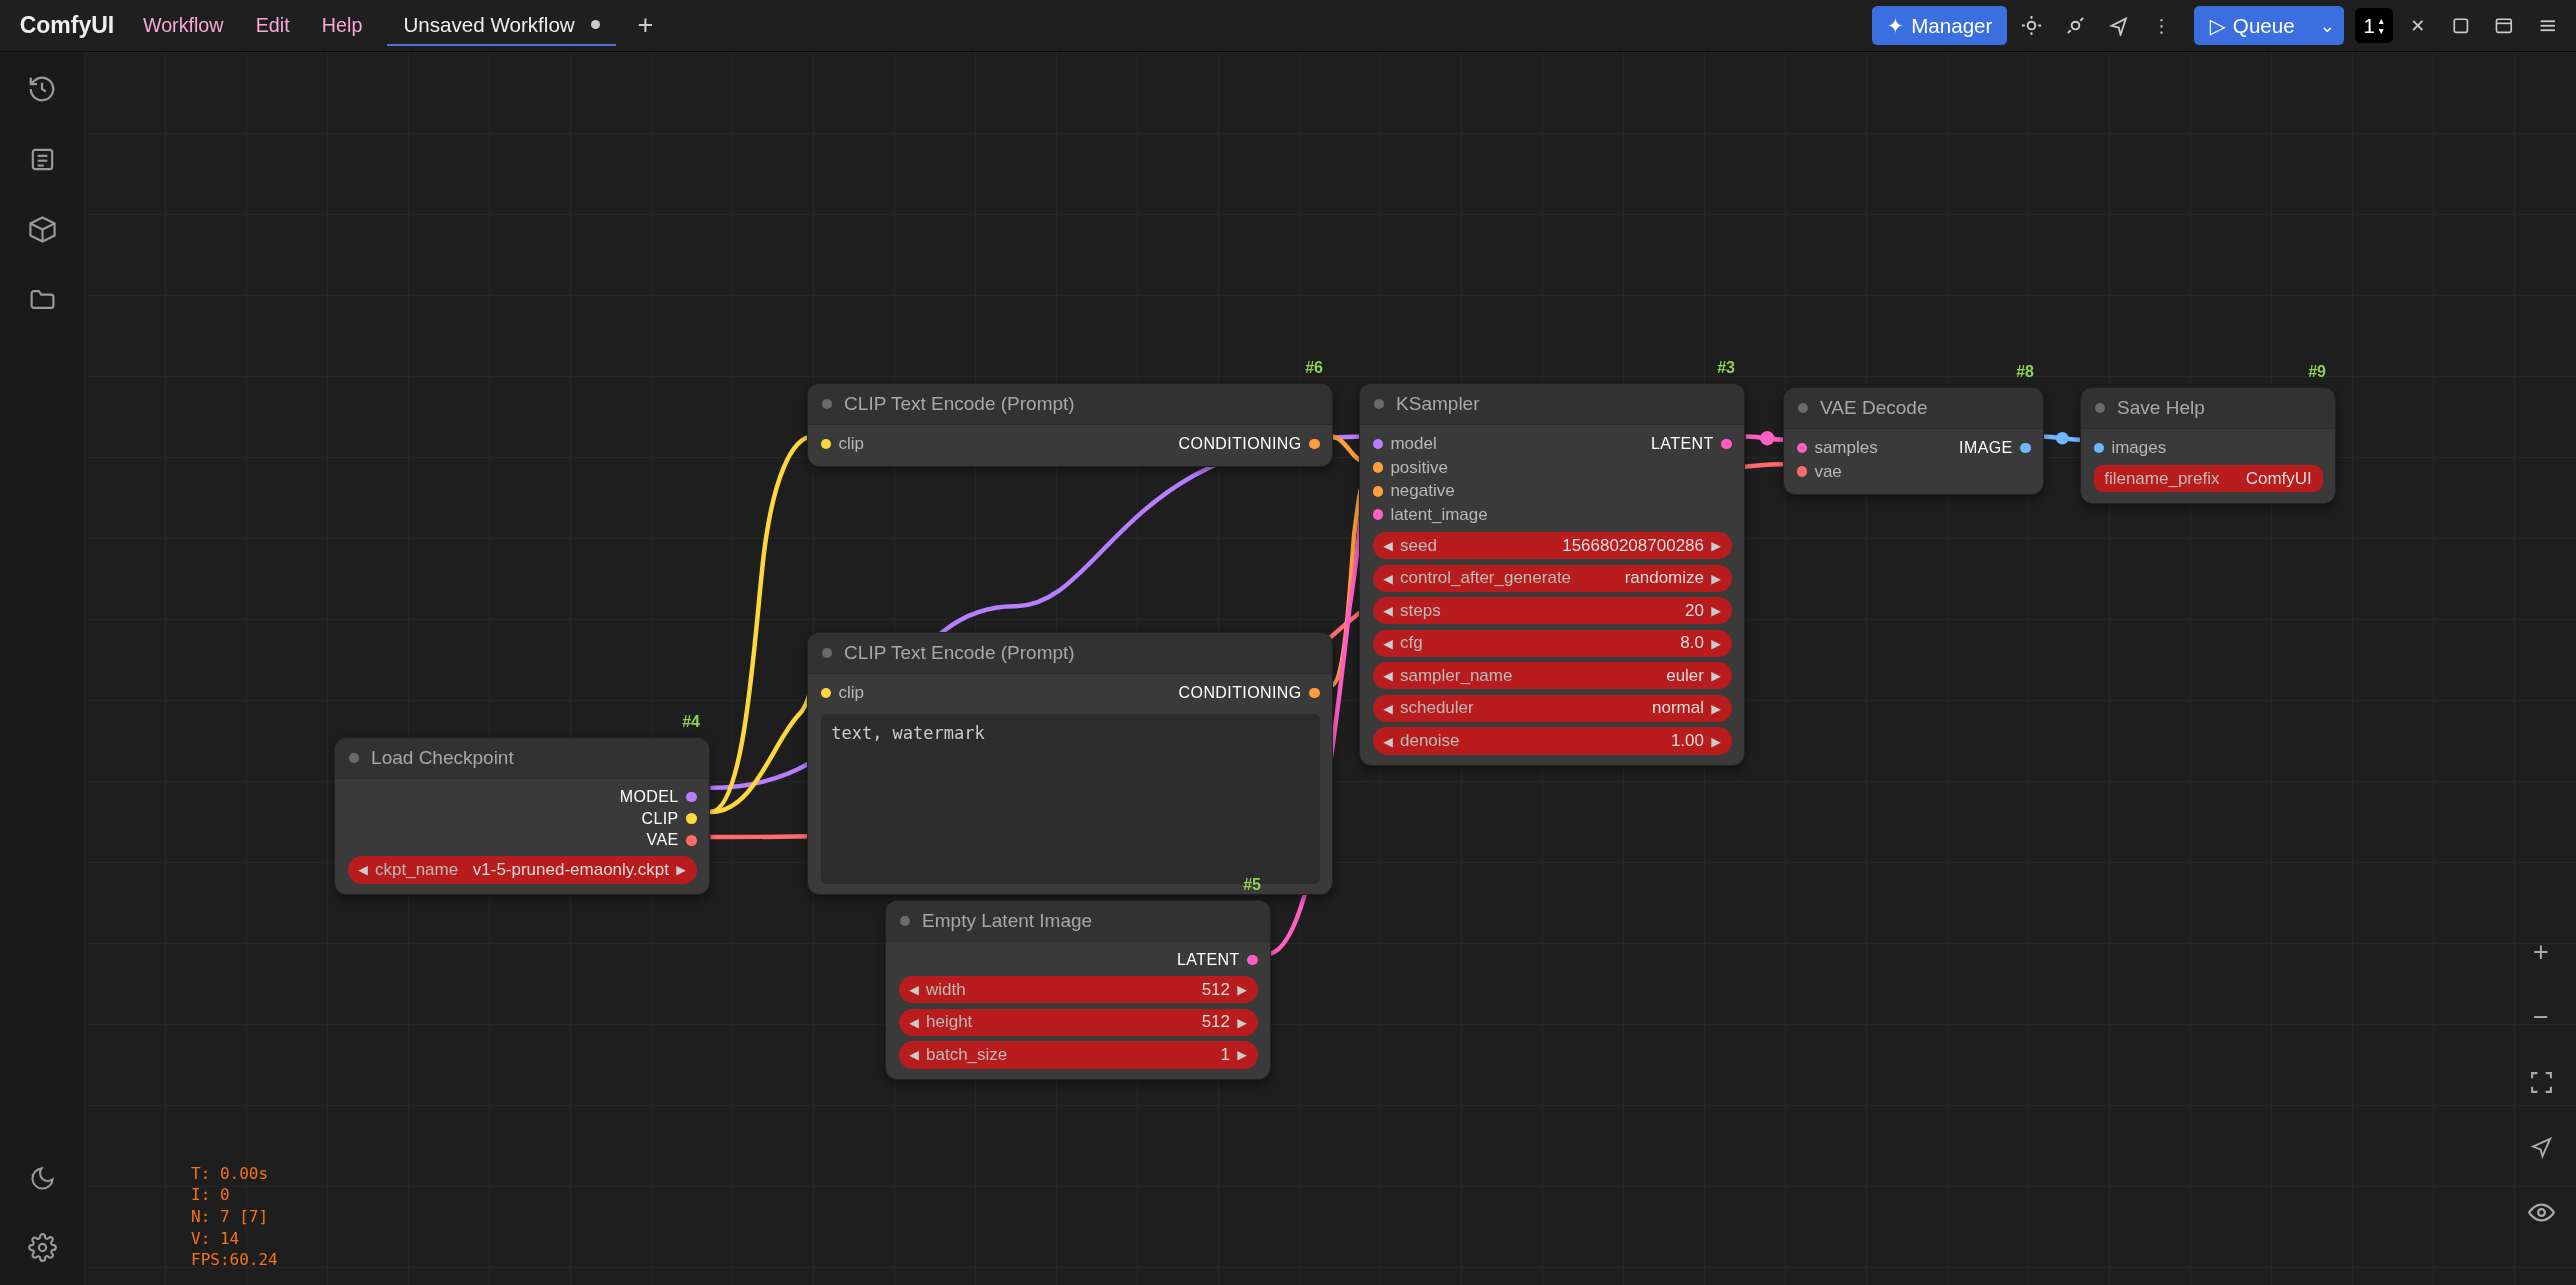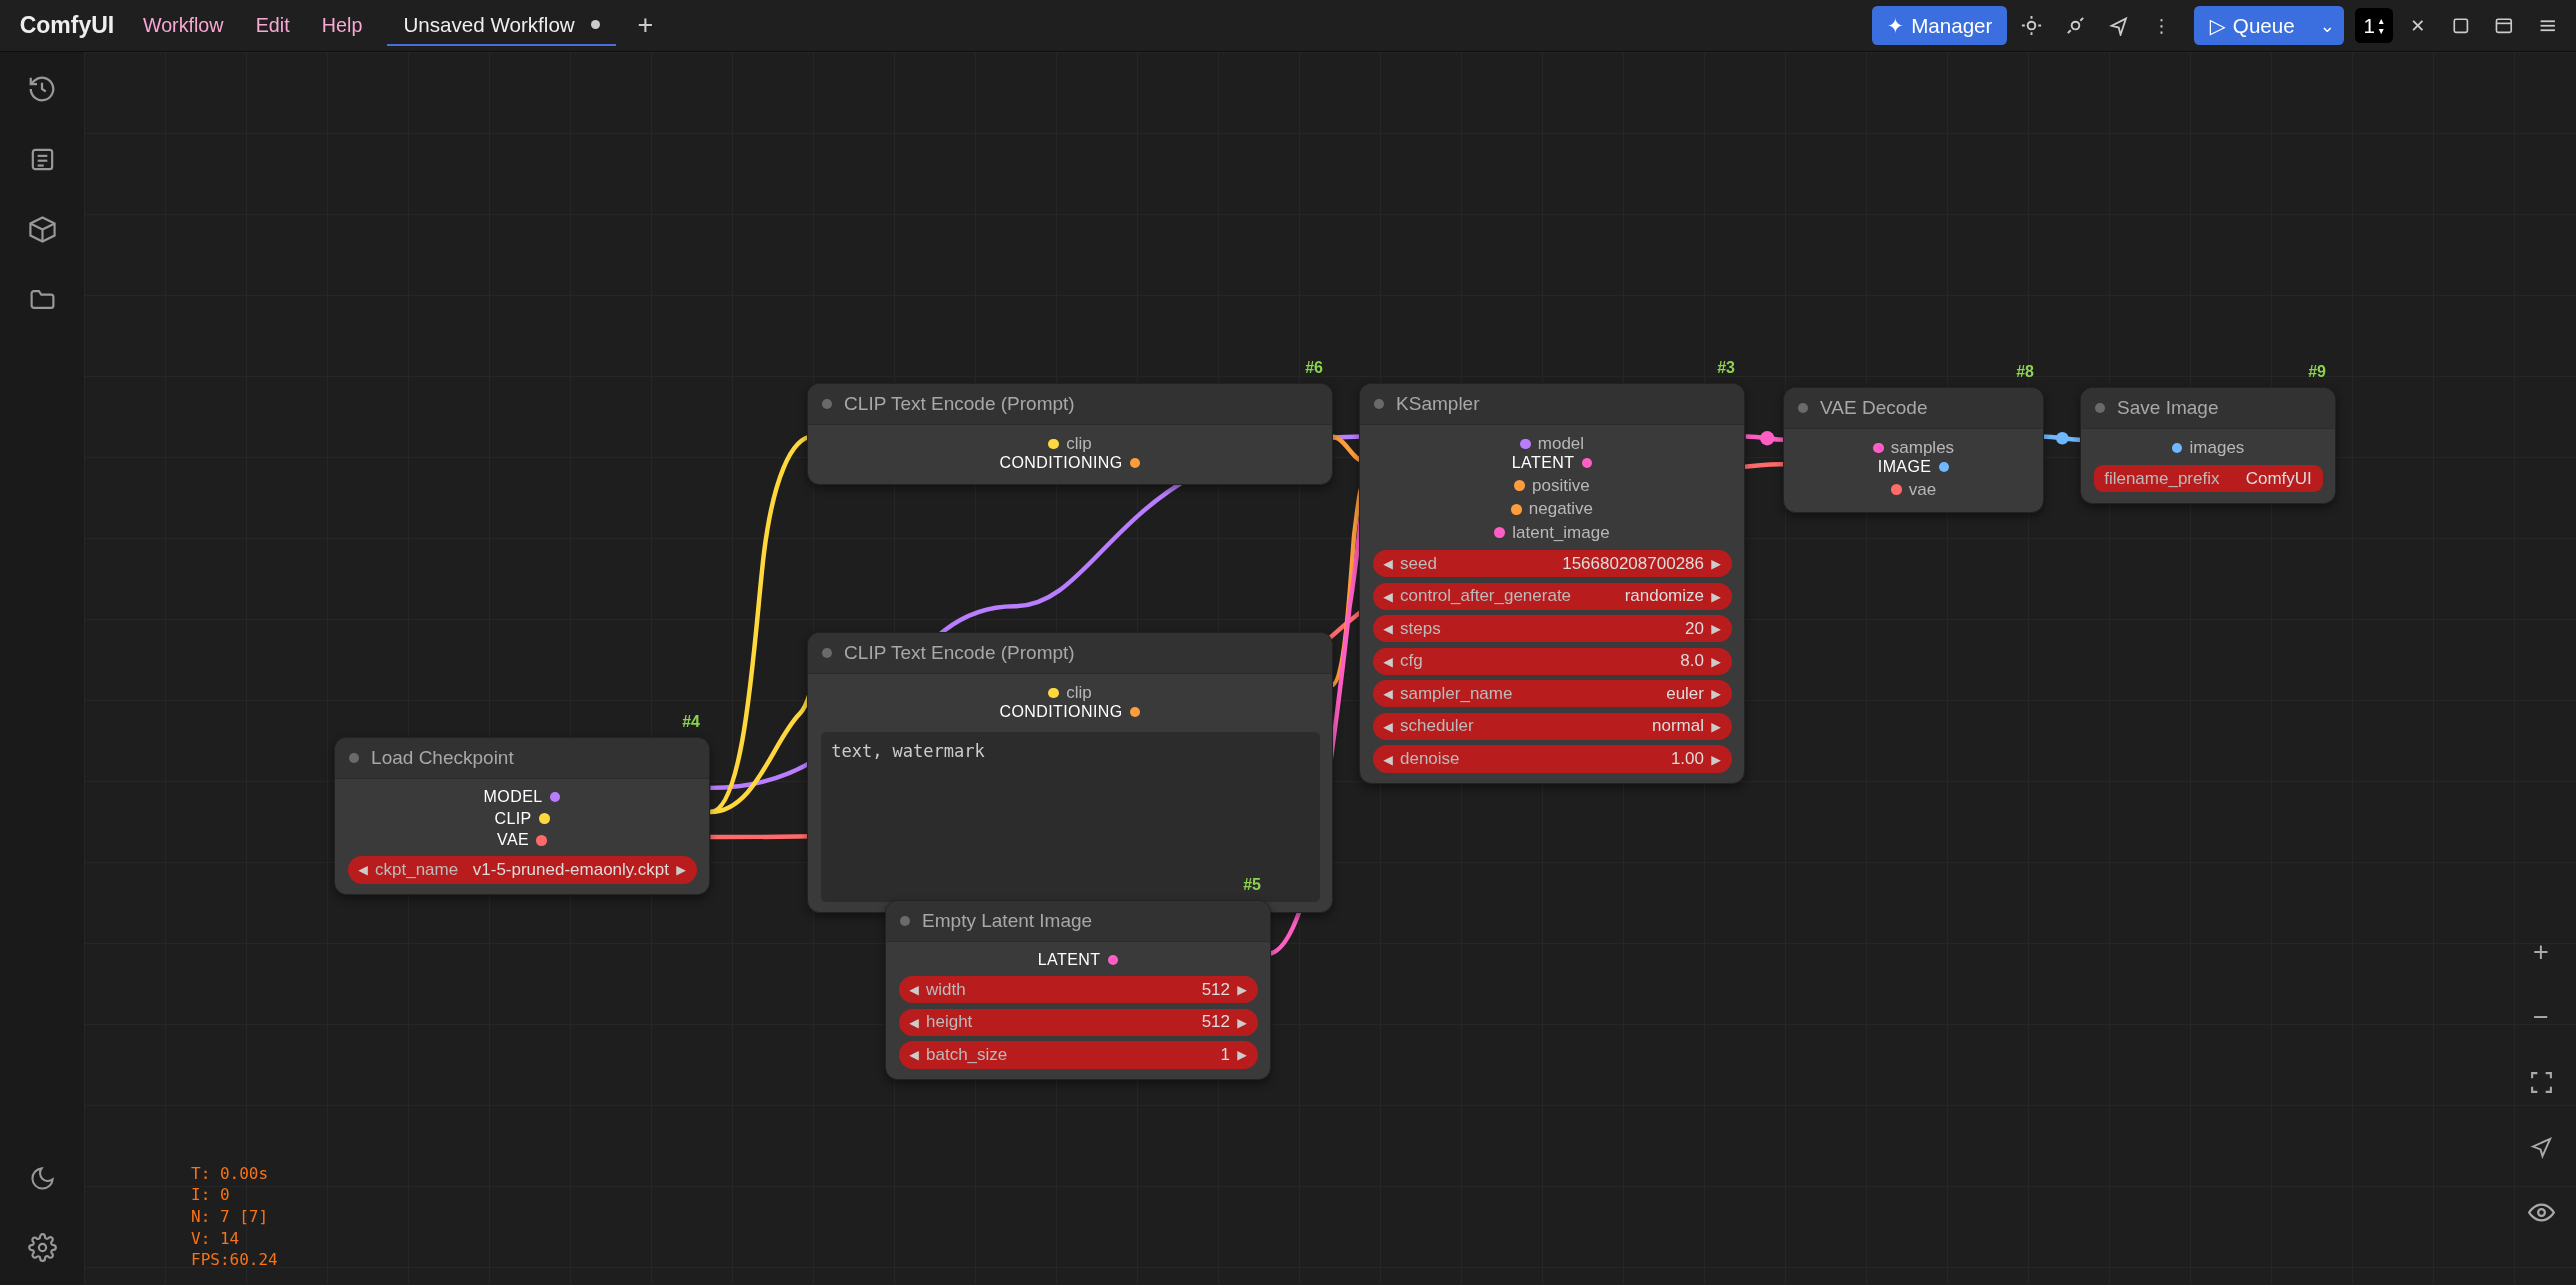--- a/index.html
+++ b/index.html
@@ -30,21 +30,21 @@
 .canvas { position:absolute; left:84px; right:0; top:52px; bottom:0; background:#1e1e1e; }
 .grid-bg { position:absolute; inset:0; background-image:linear-gradient(#262626 0.9px,transparent 0.9px),linear-gradient(90deg,#262626 0.9px,transparent 0.9px); background-size:81px 81px; }
 svg.wires { position:absolute; inset:0; pointer-events:none; }
 
 
 .node { position:absolute; background:#3a3a3a; border:0.9px solid #222; border-radius:12.5px; box-shadow:0 3.6px 9px rgba(0,0,0,.4); overflow:visible; }
 .node .badge { position:absolute; top:-25px; right:9px; color:#8bd450; font-size:16px; font-weight:600; }
 .node-title { display:flex; align-items:center; gap:12px; padding:9px 14.3px; color:#a8a8a8; font-size:19px; border-bottom:0.9px solid #2b2b2b; background:#323232; border-radius:12.5px 12.5px 0 0; }
 .node-title .tdot { width:9.8px; height:9.8px; border-radius:50%; background:#6a6a6a; }
 .node-body { padding:7.2px 12.5px 10.7px; }
-.io-row { display:flex; justify-content:space-between; align-items:center; padding:1.8px 0; font-size:17px;flex-direction:column; }
+.io-row { display:flex; justify-content:space-between; align-items:center; padding:1.8px 0; font-size:17px; }
 .io-left, .io-right { display:flex; align-items:center; gap:7.2px; }
 .port { width:10.7px; height:10.7px; border-radius:50%; }
 .p-purple { background:#b97eff; }
 .p-yellow { background:#ffd83d; }
 .p-red { background:#ff6b6b; }
 .p-orange { background:#ff9d3d; }
 .p-pink { background:#ff5ec4; }
 .p-blue { background:#6fb8ff; }
 .io-lbl { color:#b8b8b8; }
 .out-lbl { color:#ffffff; font-size:16px; letter-spacing:0.4px; }
@@ -448,21 +448,21 @@
             <span class="io-lbl">vae</span>
           </span>
         </div>
     </div>
   </div>
 
   <div class="node" style="left:1996px; top:335px; width:256px;">
     <div class="badge">#9</div>
     <div class="node-title">
         <span class="tdot"></span>
-        <span>Save Image</span>
+        <span>Save Help</span>
       </div>
     <div class="node-body">
       <div class="io-row">
           <span class="io-left">
             <span class="port p-blue"></span>
             <span class="io-lbl">images</span>
           </span>
         </div>
       <div class="widget" style="border-radius:9px;">
         <span class="wl">

